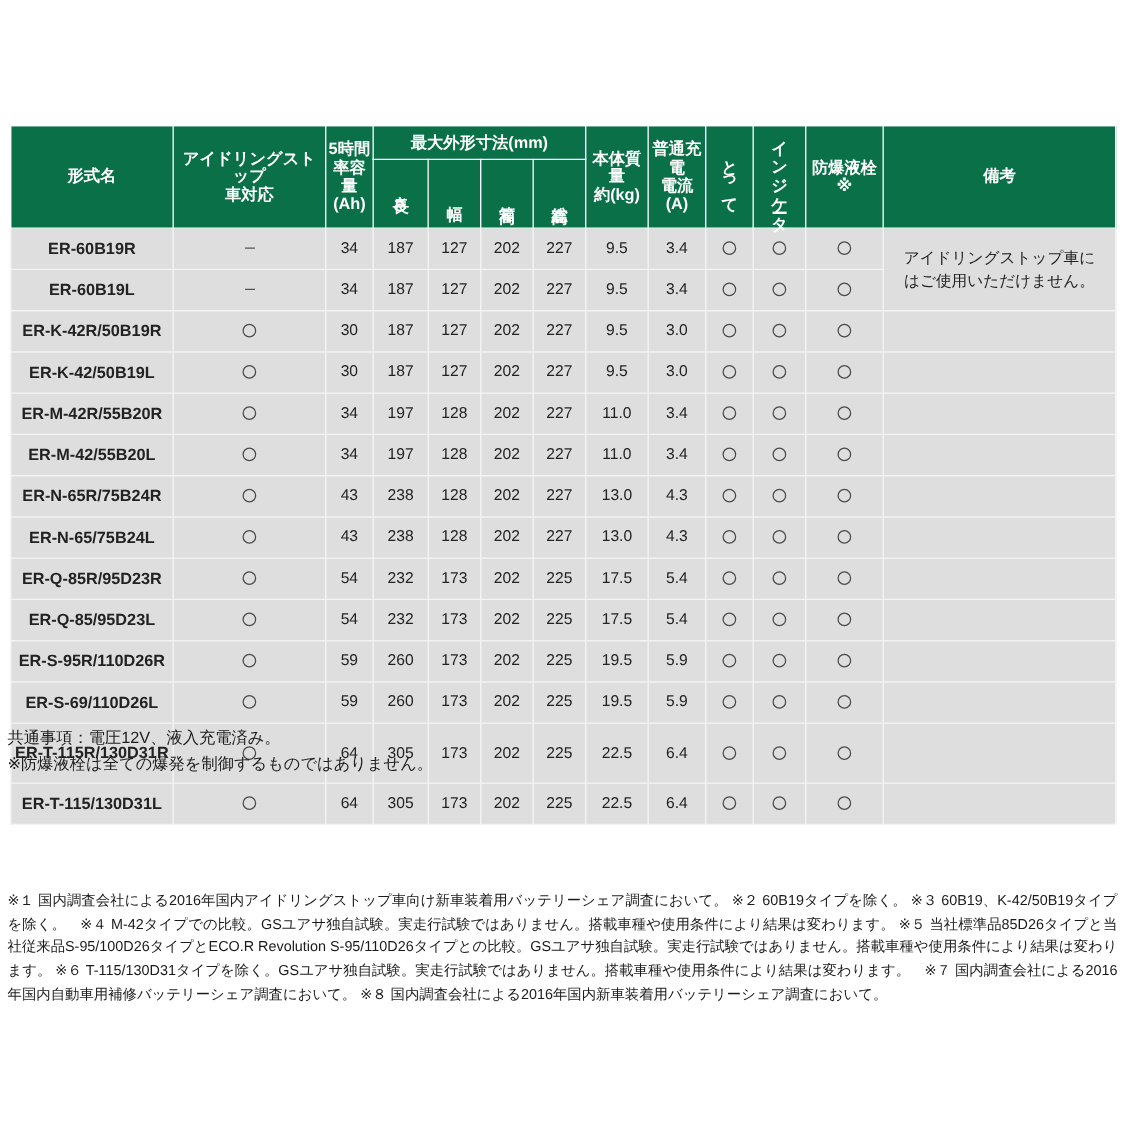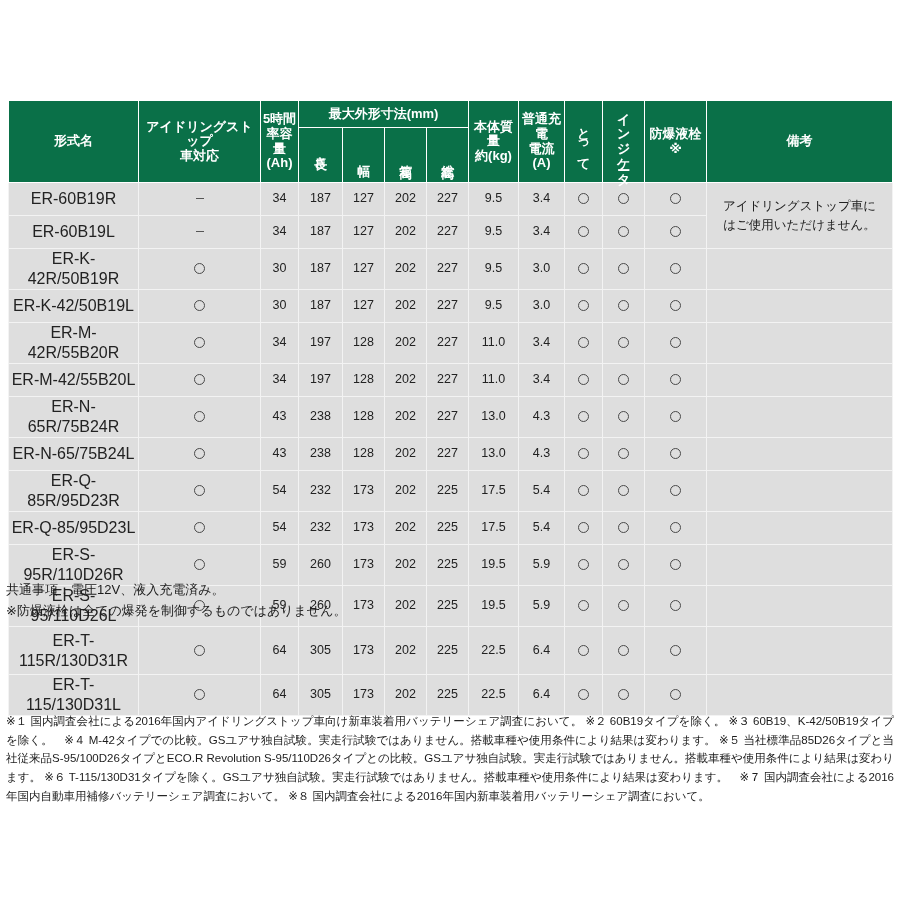--- a/index.html
+++ b/index.html
@@ -55,21 +55,22 @@
   }
   table.spec tbody td {
     background: #dedede;
     color: #222222;
     font-size: 12.5px;
     height: 32px;
     line-height: 1.25;
     border: 1px solid #f3f3f3;
   }
   table.spec tbody tr td.model {
-    font-size: 16px;
+    font-size: 13px;
+    font-weight: bold;
   }
   table.spec tbody td.remark {
     font-size: 12.5px;
     padding: 0 10px;
     line-height: 1.5;
     text-align: center;
   }
   .vert {
     display: block;
     writing-mode: vertical-rl;
@@ -351,21 +352,21 @@
             <td>202</td>
             <td>225</td>
             <td>19.5</td>
             <td>5.9</td>
             <td><span class="circ"></span></td>
             <td><span class="circ"></span></td>
             <td><span class="circ"></span></td>
             <td class="remark"></td>
           </tr>
           <tr>
-            <td class="model">ER-S-95/110D26L</td>
+            <td class="model">ER-S-69/110D26L</td>
             <td><span class="circ"></span></td>
             <td>59</td>
             <td>260</td>
             <td>173</td>
             <td>202</td>
             <td>225</td>
             <td>19.5</td>
             <td>5.9</td>
             <td><span class="circ"></span></td>
             <td><span class="circ"></span></td>

